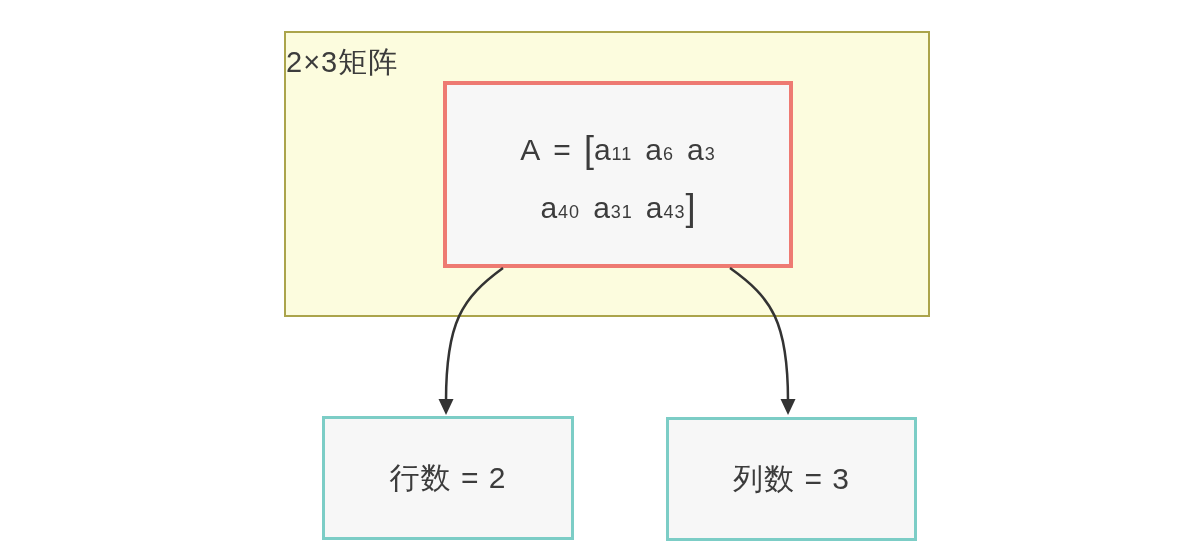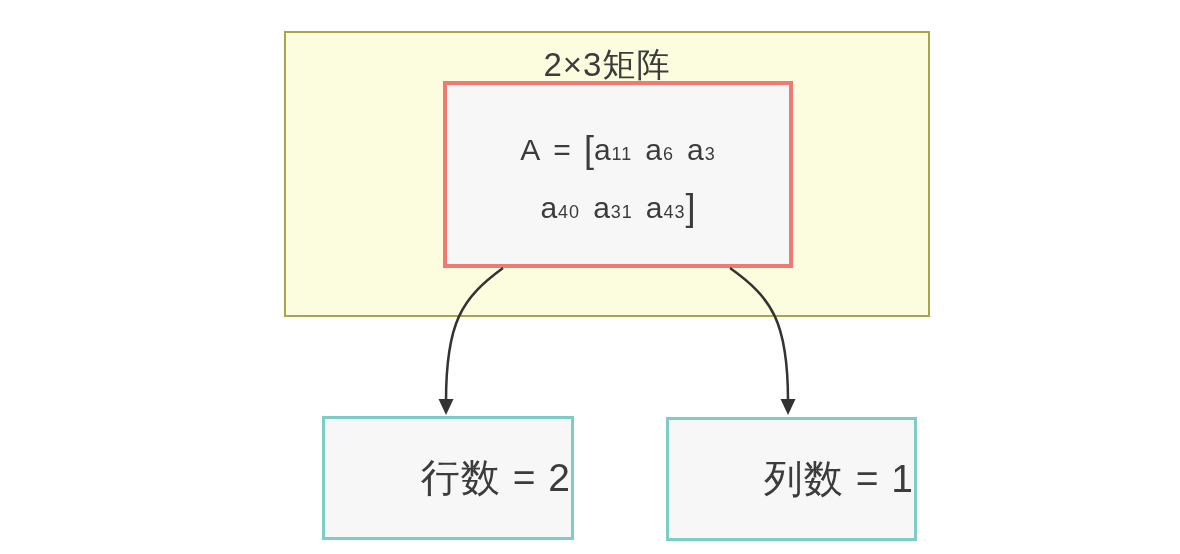--- a/index.html
+++ b/index.html
@@ -30,22 +30,21 @@
   .group-box {
     position: absolute;
     left: 284px; top: 31px;
     width: 646px; height: 286px;
     background: var(--group-fill);
     border: 2px solid var(--group-border);
   }
   .group-title {
     position: absolute;
     left: 0; right: 0; top: 10px;
-    text-align: center;
-    font-size: 33px;
+    font-size: 29px;
     font-weight: 400;
     color: var(--text);
     letter-spacing: 1px;
   }
   
   .matrix-box {
     position: absolute;
     left: 443px; top: 81px;
     width: 350px; height: 187px;
     background: var(--matrix-fill);
@@ -91,22 +90,22 @@
     stroke-width: 2.5;
   }
   .arrows polygon { fill: var(--arrow); }
   
   .leaf-box {
     position: absolute;
     background: var(--leaf-fill);
     border: 3px solid var(--leaf-border);
     display: flex;
     align-items: center;
-    justify-content: flex-end;
-    font-size: 39px;
+    justify-content: center;
+    font-size: 30px;
     color: var(--text);
     letter-spacing: 1px;
   }
   .leaf-rows { left: 322px; top: 416px; width: 252px; height: 124px; }
   .leaf-cols { left: 666px; top: 417px; width: 251px; height: 124px; }
   
   .watermark {
     position: absolute;
     right: 14px; bottom: 9px;
     font-size: 19px;
@@ -161,17 +160,17 @@
     <path d="M 503 268 C 462 298, 446 322, 446 401"></path>
     <polygon points="438.5,399 453.5,399 446,415"></polygon>
     <path d="M 730 268 C 772 298, 788 322, 788 401"></path>
     <polygon points="780.5,399 795.5,399 788,415"></polygon>
   </svg>
 
   <div class="leaf-box leaf-rows">
     <span>行数 = 2</span>
   </div>
   <div class="leaf-box leaf-cols">
-    <span>列数 = 1</span>
+    <span>列数 = 3</span>
   </div>
 
 
 </div>
 
 </body></html>

